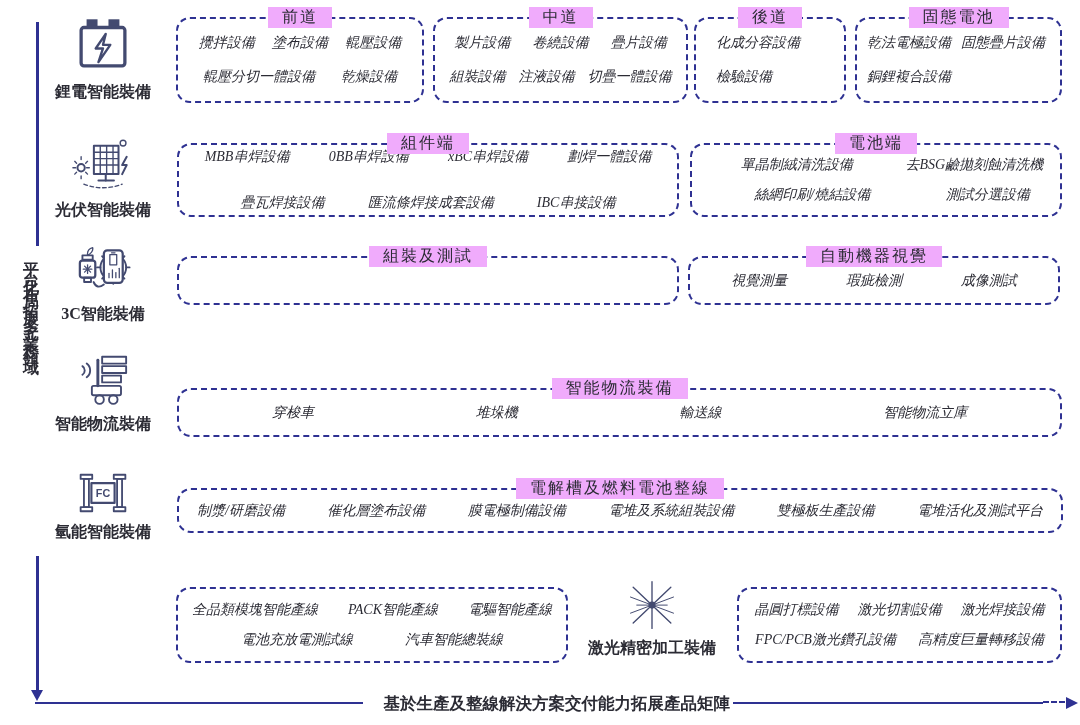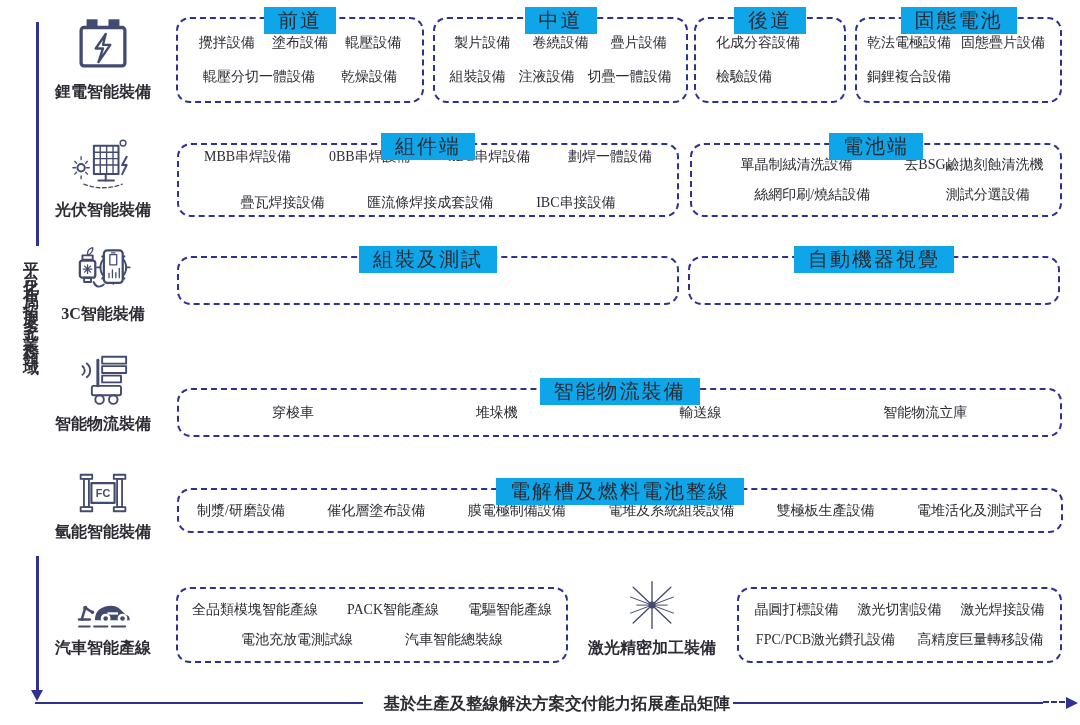--- a/index.html
+++ b/index.html
@@ -4,27 +4,27 @@
 <style>
   html,body { margin:0; padding:0; background:#ffffff; }
   .canvas {
     position:relative; width:1080px; height:725px; background:#fff; overflow:hidden;
     font-family:"Liberation Serif","DejaVu Serif",serif; color:#2b2b34;
   }
   
   .dbox { position:absolute; border:2px dashed #2e3192; border-radius:14px;
           display:flex; flex-direction:column; justify-content:space-evenly; box-sizing:border-box; }
   .dbox .btitle { position:absolute; top:-12px; left:50%; transform:translateX(-50%);
-          background:#0ea5e9; padding:0 14px; font-size:20px; white-space:nowrap; letter-spacing:2px; }
+          background:#f0abfc; padding:0 14px; font-size:16px; white-space:nowrap; letter-spacing:2px; }
   .row { display:flex; align-items:center; justify-content:space-around; font-size:14px; padding:0 12px; }
   .row.left { justify-content:flex-start; gap:16px; padding-left:20px; }
   .row.grid2 { display:grid; grid-template-columns:155px auto; justify-items:start; padding-left:44px; }
   .row.center2 { justify-content:center; gap:52px; }
   .row.between { justify-content:space-between; padding:0 18px; }
-  .item { white-space:nowrap; }
+  .item { white-space:nowrap;font-style:italic; }
 
   
   .cat { position:absolute; left:38px; width:130px; text-align:center; }
   .cat .clabel { display:block; margin-top:2px; font-size:16px; font-weight:600; white-space:nowrap; }
   .icn { stroke:#434a70; fill:none; stroke-width:3; stroke-linecap:round; stroke-linejoin:round; }
   .icn .fill { fill:#434a70; stroke:none; }
   .icn .thin { stroke-width:1.5; }
   .icn .med  { stroke-width:2.2; }
   .icn .white { fill:#ffffff; }
 
@@ -151,38 +151,20 @@
       <rect x="8" y="4" width="14" height="5" class="med"></rect>
       <rect x="8" y="43" width="14" height="5" class="med"></rect>
       <rect x="48" y="4" width="14" height="5" class="med"></rect>
       <rect x="48" y="43" width="14" height="5" class="med"></rect>
       <rect x="21" y="14" width="28" height="24" stroke-width="2.6"></rect>
       <text x="35" y="31" text-anchor="middle" font-family="Liberation Sans, sans-serif" font-size="13" font-weight="bold" fill="#434a70" stroke="none">FC</text>
     </svg>
     <span class="clabel">氫能智能裝備</span>
   </div>
 
-  <div class="cat" style="top:582px;">
-    <svg width="62" height="50" viewBox="0 0 70 56" class="icn">
-      <path class="fill" d="M26 40 q1 -9 10 -12 q12 -4 19 3 l6 6 q4 1 4 4 v2 h-39 z"></path>
-      <circle cx="38" cy="41" r="5.5" class="white" stroke="none"></circle>
-      <circle cx="57" cy="41" r="5.5" class="white" stroke="none"></circle>
-      <circle class="fill" cx="38" cy="41" r="2.6"></circle>
-      <circle class="fill" cx="57" cy="41" r="2.6"></circle>
-      <rect x="40" y="34" width="12" height="2.6" class="white" stroke="none"></rect>
-      <path d="M8 42 h12" stroke-width="2.8"></path>
-      <path d="M11 42 l4 -13 8 5" stroke-width="2.8"></path>
-      <circle class="fill" cx="15" cy="29" r="2.4"></circle>
-      <circle class="fill" cx="23" cy="34" r="2"></circle>
-      <line x1="8" y1="50" x2="20" y2="50" class="med"></line>
-      <line x1="25" y1="50" x2="40" y2="50" class="med"></line>
-      <line x1="45" y1="50" x2="60" y2="50" class="med"></line>
-    </svg>
-    <span class="clabel">汽車智能產線</span>
-  </div>
 
   <div class="laser-group">
     <svg width="54" height="52" viewBox="0 0 60 58" class="icn">
       <line x1="30" y1="2" x2="30" y2="54" class="thin"></line>
       <line x1="9" y1="8" x2="51" y2="48" class="thin"></line>
       <line x1="51" y1="8" x2="9" y2="48" class="thin"></line>
       <line x1="13" y1="28" x2="47" y2="28" style="stroke-width:1.1"></line>
       <line x1="6" y1="19" x2="54" y2="37" style="stroke-width:1.1"></line>
       <line x1="54" y1="19" x2="6" y2="37" style="stroke-width:1.1"></line>
       <circle class="fill" cx="30" cy="28" r="4"></circle>
@@ -264,20 +246,25 @@
         <span class="item">測試分選設備</span>
       </div>
   </div>
 
   <div class="dbox" style="left:177px; top:256px; width:502px; height:49px;">
     <span class="btitle">組裝及測試</span>
   </div>
 
   <div class="dbox" style="left:688px; top:256px; width:372px; height:49px;">
     <span class="btitle">自動機器視覺</span>
+    <div class="row">
+        <span class="item">視覺測量</span>
+        <span class="item">瑕疵檢測</span>
+        <span class="item">成像測試</span>
+      </div>
   </div>
 
   <div class="dbox" style="left:177px; top:388px; width:885px; height:49px;">
     <span class="btitle">智能物流裝備</span>
     <div class="row">
         <span class="item">穿梭車</span>
         <span class="item">堆垛機</span>
         <span class="item">輸送線</span>
         <span class="item">智能物流立庫</span>
       </div>

